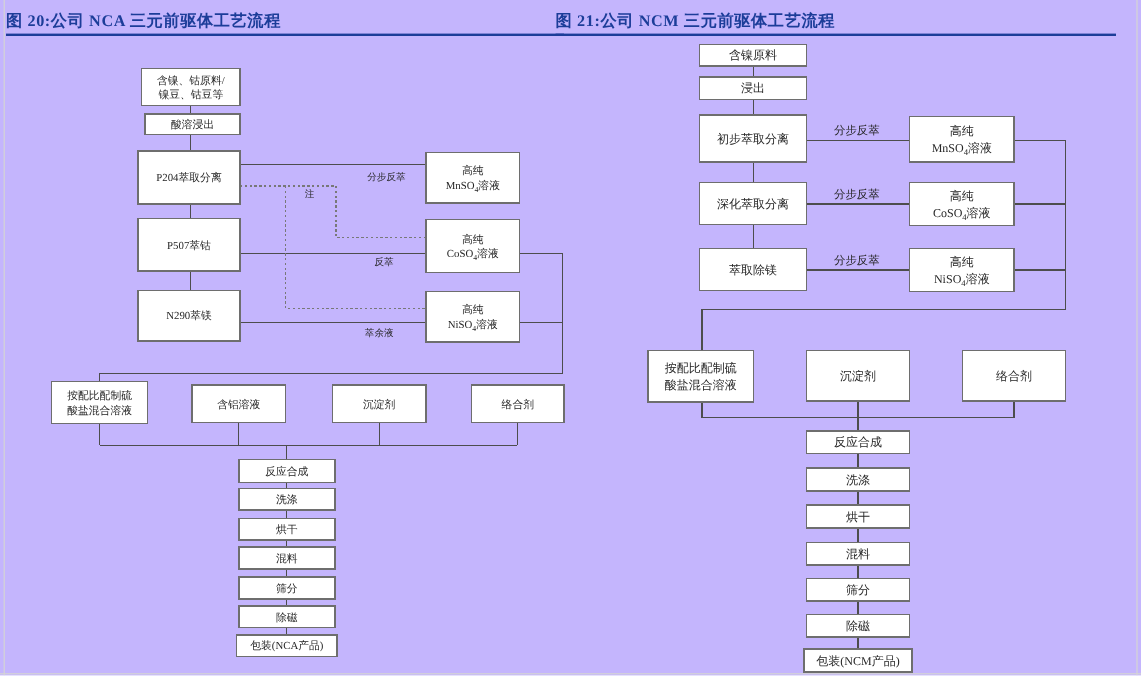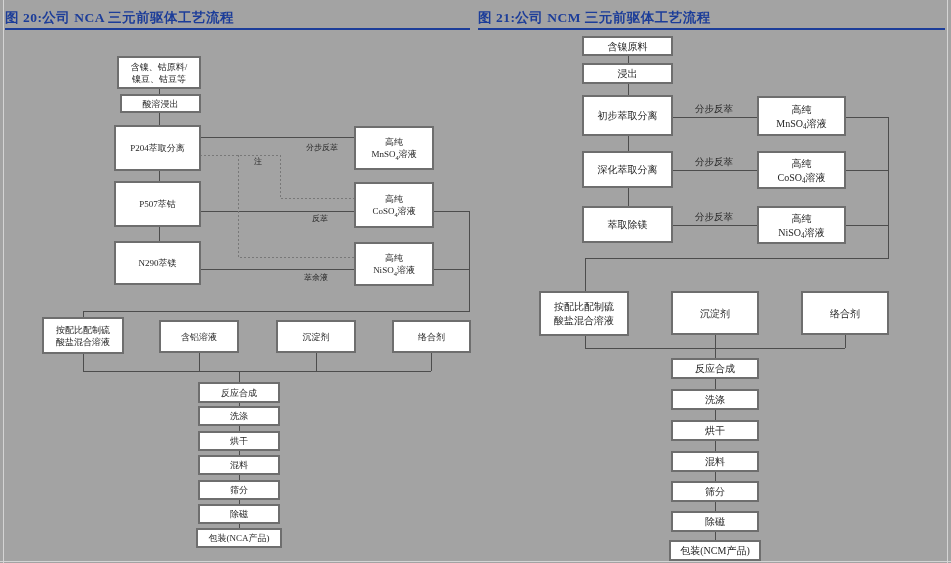--- a/index.html
+++ b/index.html
@@ -1,19 +1,19 @@
 <!DOCTYPE html>
 <html><head>
 <meta charset="utf-8">
 <style>
   html,body { margin:0; padding:0; background:#ffffff; }
   .page {
     position:relative;
     width:951px; height:563px;
-    background:#a3a3a3;
+    background:#c4b5fd;
     font-family:"Liberation Serif","DejaVu Serif",serif;
     overflow:hidden;
   }
   .fig-title {
     position:absolute; top:5px; height:25px;
     font-weight:bold; font-size:13.5px; line-height:25px;
     letter-spacing:0.5px;
     border-bottom:2px solid;
     box-sizing:border-box;
     white-space:nowrap;
@@ -24,21 +24,21 @@
 </style>
 </head>
 <body>
 
 <div class="page">
   <div class="page-border" style="left:3px;top:0;width:1px;height:563px;"></div>
   <div class="page-border" style="left:947px;top:0;width:1px;height:563px;"></div>
   <div class="page-border" style="left:0;top:561px;width:951px;height:1px;"></div>
 
   <div class="fig-title" id="title-0" style="left: 5px; width: 465px; color: rgb(28, 61, 153); border-bottom-color: rgb(28, 61, 153);">图 20:公司 NCA 三元前驱体工艺流程</div>
-  <div class="fig-title" id="title-1" style="left: 478px; width: 467px; color: rgb(28, 61, 153); border-bottom-color: rgb(28, 61, 153);">图 21:公司 NCM 三元前驱体工艺流程</div>
+  <div class="fig-title" id="title-1" style="left: 463px; width: 467px; color: rgb(28, 61, 153); border-bottom-color: rgb(28, 61, 153);">图 21:公司 NCM 三元前驱体工艺流程</div>
 
   <svg id="diagram" width="951" height="563" viewBox="0 0 951 563">
       <g>
         <polyline points="159,88 159,95" fill="none" stroke="#4d4d4d" stroke-width="1" shape-rendering="crispEdges"></polyline>
         <polyline points="159,112 159,126" fill="none" stroke="#4d4d4d" stroke-width="1" shape-rendering="crispEdges"></polyline>
         <polyline points="159,170 159,182" fill="none" stroke="#4d4d4d" stroke-width="1" shape-rendering="crispEdges"></polyline>
         <polyline points="159,226 159,242" fill="none" stroke="#4d4d4d" stroke-width="1" shape-rendering="crispEdges"></polyline>
         <polyline points="200,137 355,137" fill="none" stroke="#4d4d4d" stroke-width="1" shape-rendering="crispEdges"></polyline>
         <polyline points="200,211 355,211" fill="none" stroke="#4d4d4d" stroke-width="1" shape-rendering="crispEdges"></polyline>
         <polyline points="200,269 355,269" fill="none" stroke="#4d4d4d" stroke-width="1" shape-rendering="crispEdges"></polyline>

